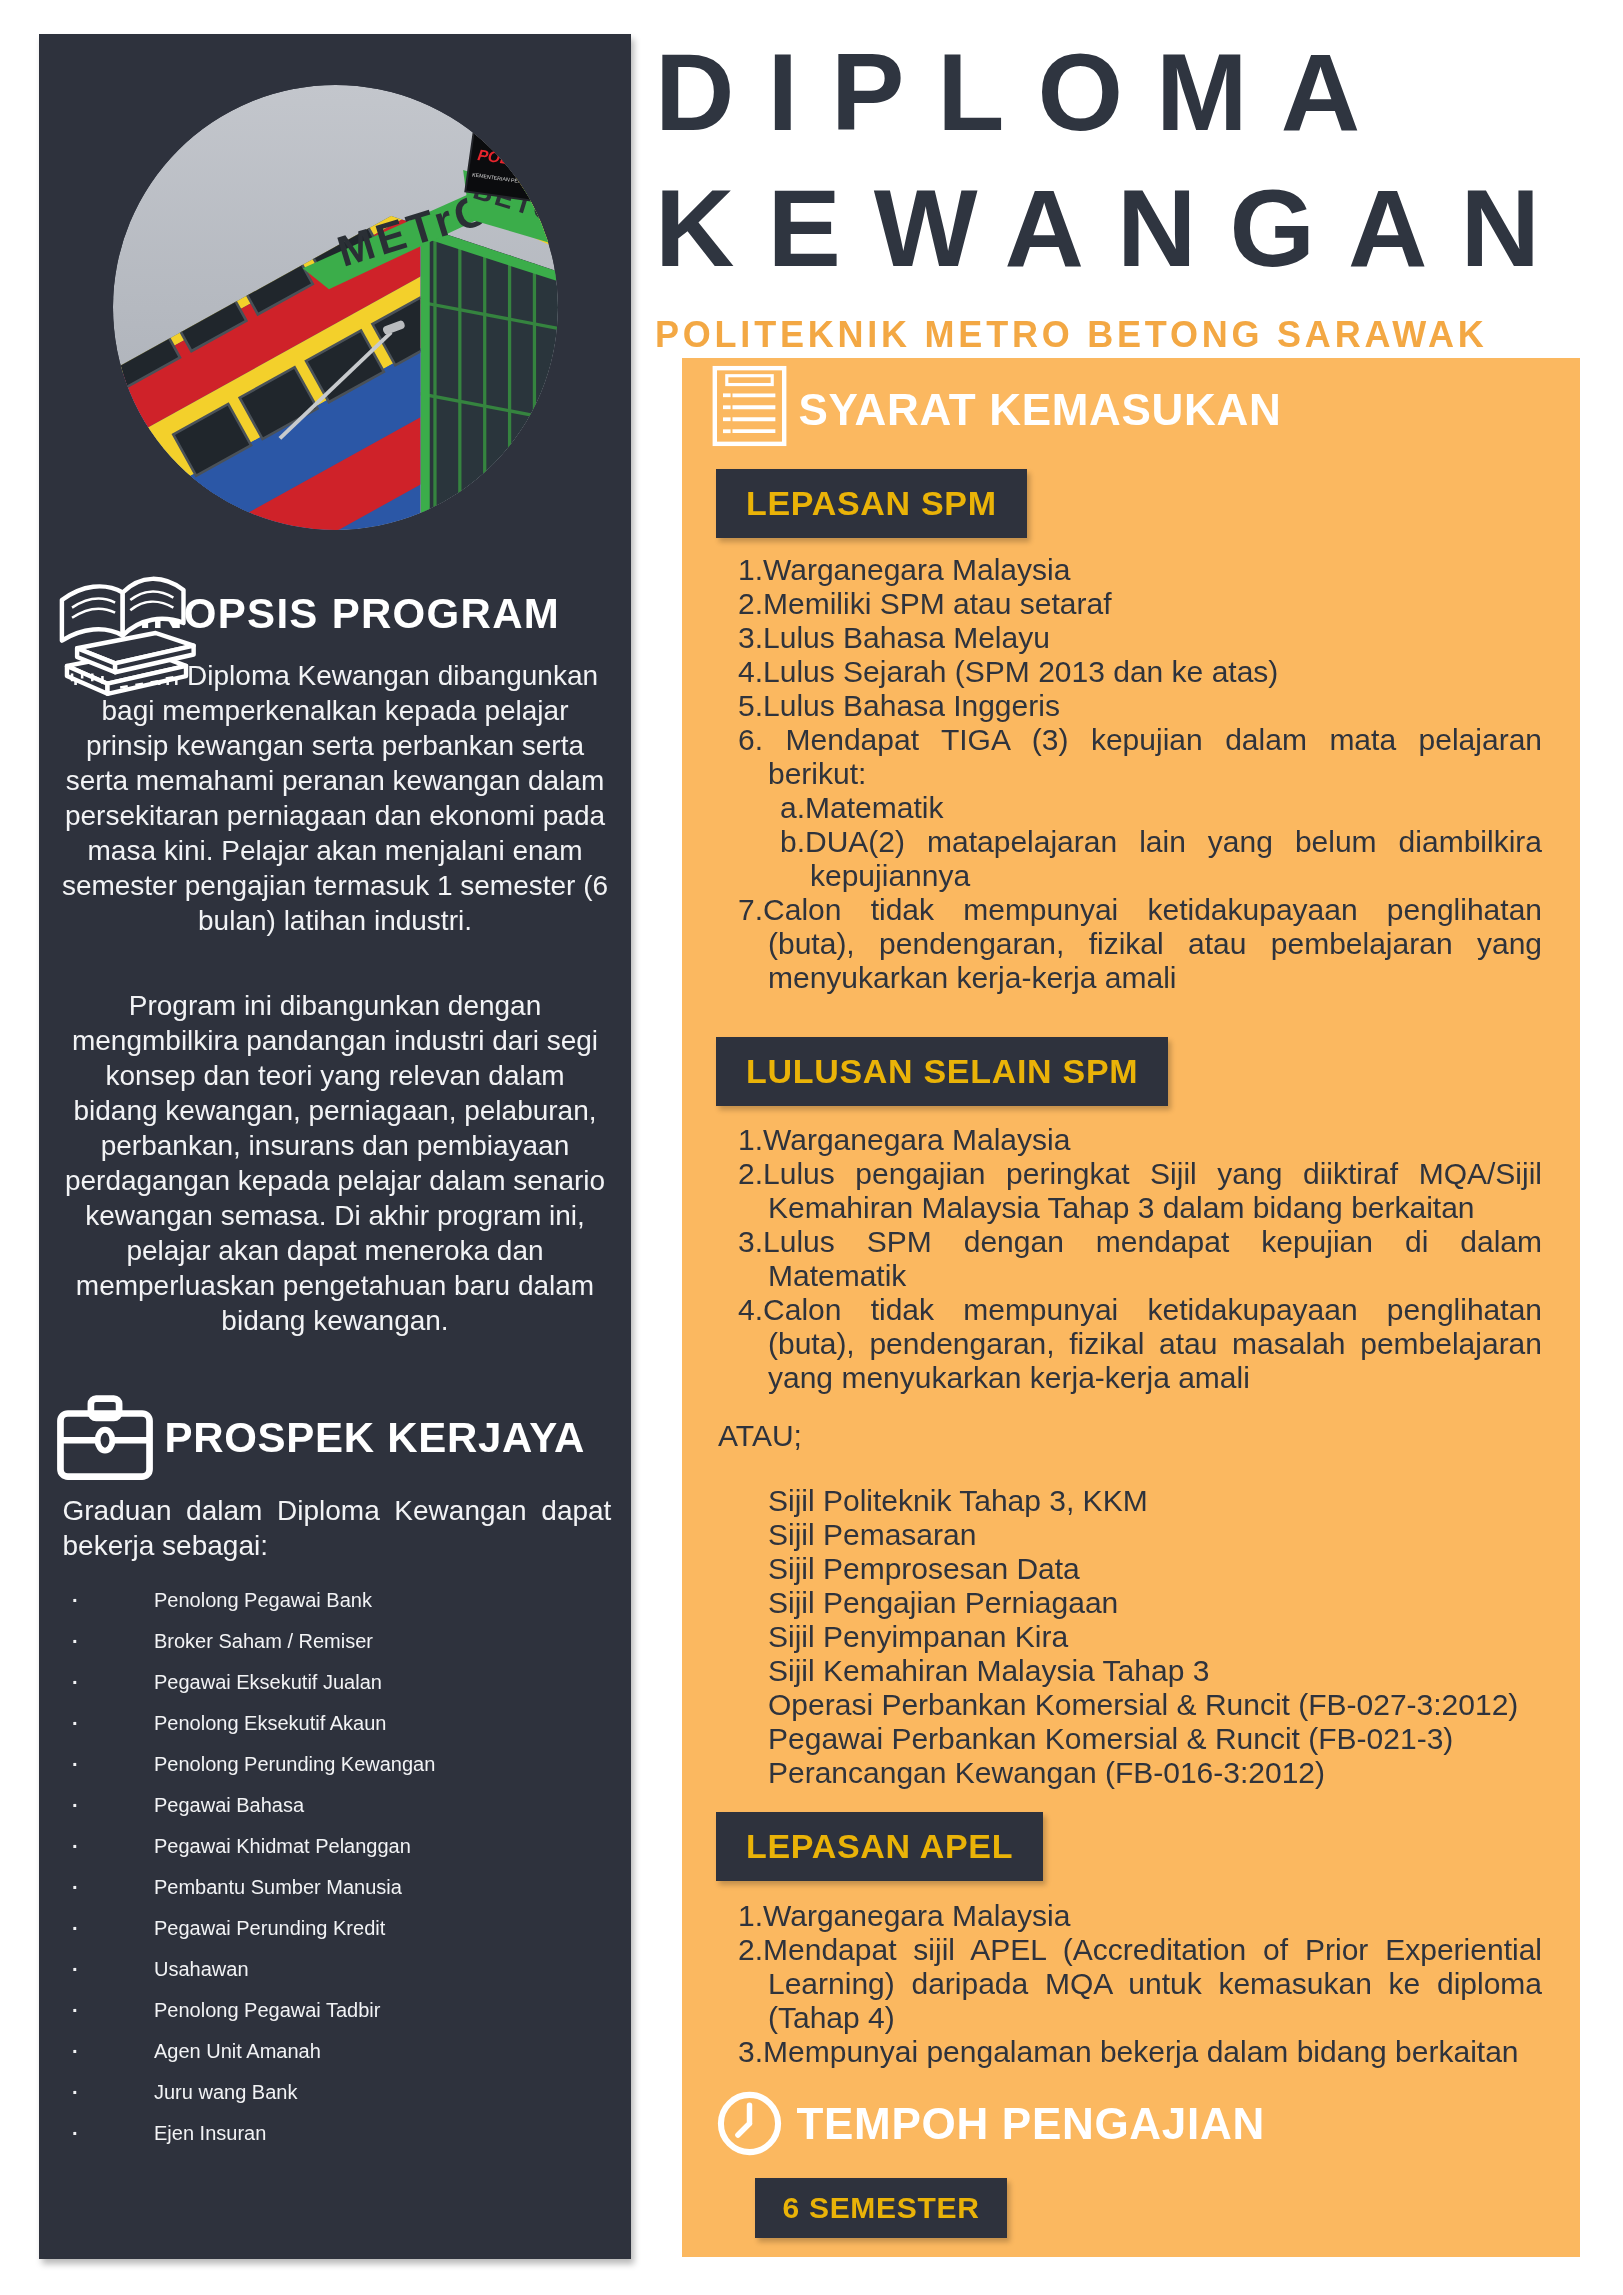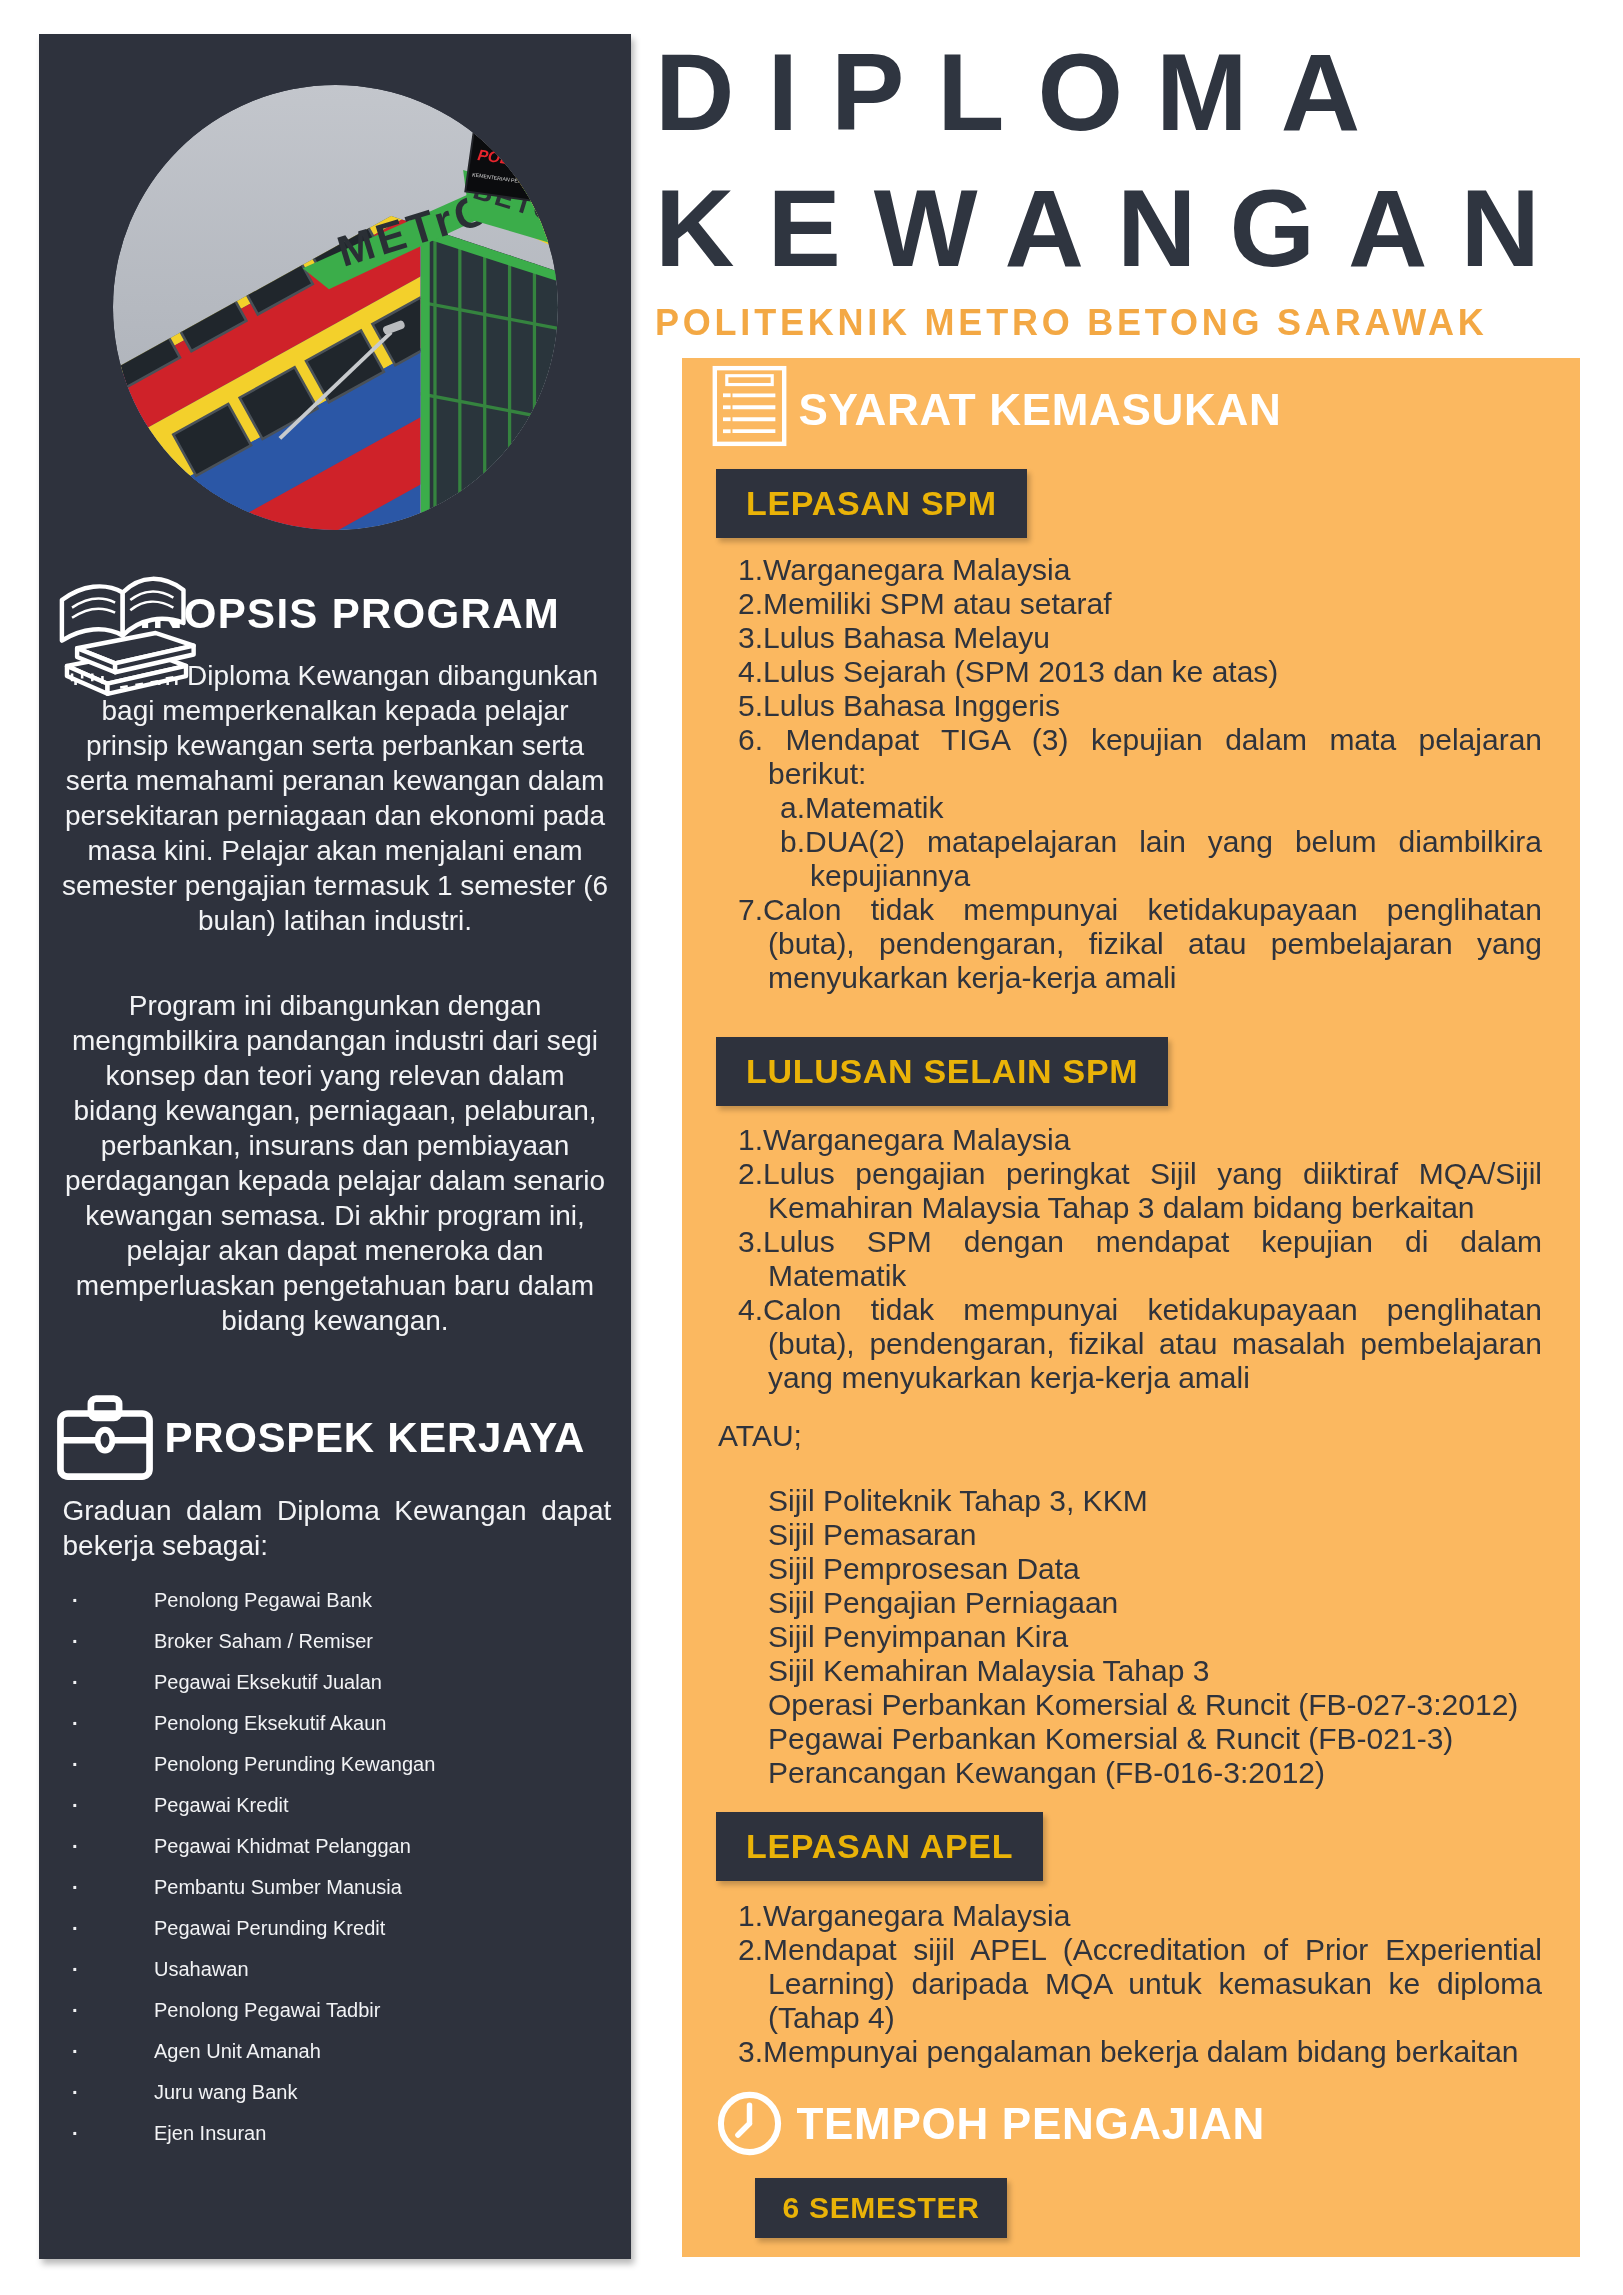--- a/index.html
+++ b/index.html
@@ -33,21 +33,21 @@
   .prospek-header h2{font-size:42px;font-weight:700;letter-spacing:0.7px;color:#ffffff;}
   .briefcase-icon{width:98px;height:88px;flex:0 0 auto;}
   .prospek-intro{margin:11.8px 19.6px 0 23.5px;font-size:28px;line-height:35px;text-align:justify;}
   .careers{list-style:none;margin:17px 8px 0;padding:0 6.5px 0 107px;font-size:20px;line-height:41px;font-weight:400;}
   .careers li{position:relative;text-align:left;}
   .careers li::before{content:"\00b7";position:absolute;left:-82px;top:0;font-weight:700;}
   
   .title-block{position:absolute;left:655px;top:37px;width:942px;}
   .t1,.t2{font-size:110px;font-weight:700;letter-spacing:0.30em;color:var(--title);line-height:1;white-space:nowrap;}
   .t2{margin-top:26px;}
-  .subtitle{margin-top:19px;font-size:36px;font-weight:700;letter-spacing:0.105em;color:var(--suborange);white-space:nowrap;}
+  .subtitle{margin-top:31px;font-size:36px;font-weight:700;letter-spacing:0.105em;color:var(--suborange);white-space:nowrap;}
   
   .orange-panel{
     position:absolute;left:682px;top:358px;width:898px;min-height:1899px;
     background:var(--orange);color:var(--ink);padding-bottom:4px;
   }
   .panel-header{display:flex;align-items:flex-start;gap:10.5px;padding:7.2px 0 0 29px;}
   .panel-header h2{font-size:44px;font-weight:700;letter-spacing:0.7px;color:#ffffff;margin-top:19.6px;}
   .list-icon{width:77px;height:82px;flex:0 0 auto;}
   .tempoh-header{padding:18.3px 0 0 31px;align-items:center;}
   .tempoh-header h2{margin-top:0;}
@@ -193,21 +193,21 @@
     </div>
 
     <p class="prospek-intro">Graduan dalam Diploma Kewangan dapat bekerja sebagai:</p>
 
     <ul class="careers">
       <li>Penolong Pegawai Bank</li>
       <li>Broker Saham / Remiser</li>
       <li>Pegawai Eksekutif Jualan</li>
       <li>Penolong Eksekutif Akaun</li>
       <li>Penolong Perunding Kewangan</li>
-      <li>Pegawai Kredit</li>
+      <li>Pegawai Bahasa</li>
       <li>Pegawai Khidmat Pelanggan</li>
       <li>Pembantu Sumber Manusia</li>
       <li>Pegawai Perunding Kredit</li>
       <li>Usahawan</li>
       <li>Penolong Pegawai Tadbir</li>
       <li>Agen Unit Amanah</li>
       <li>Juru wang Bank</li>
       <li>Ejen Insuran</li>
     </ul>
   </aside>

